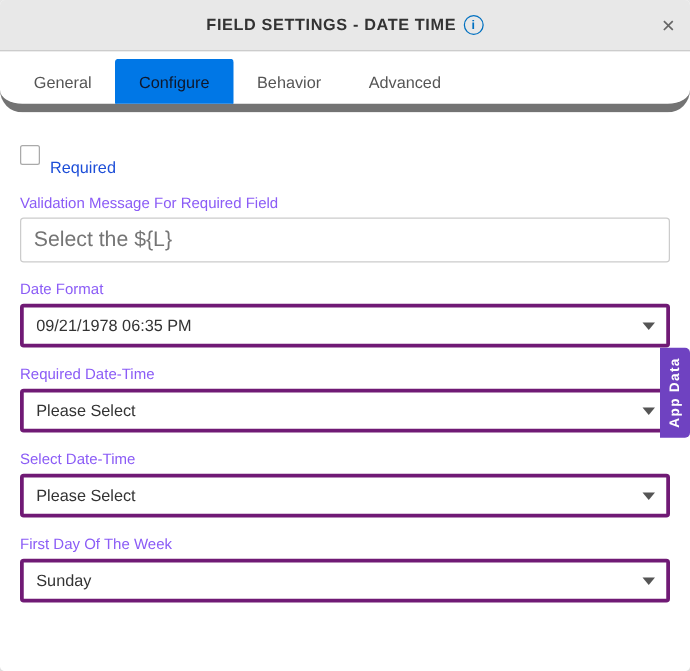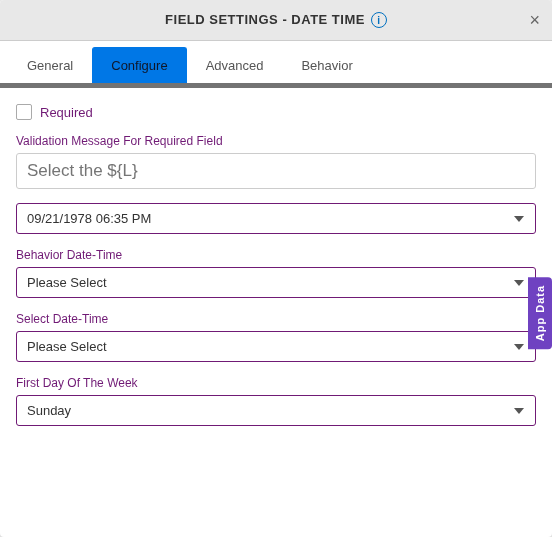--- a/index.html
+++ b/index.html
@@ -60,23 +60,24 @@
       transform: translateY(-50%);
       background: none;
       border: none;
       font-size: 18px;
       color: #666;
       cursor: pointer;
       line-height: 1;
     }
     .tabs {
       display: flex;
-      border-bottom: 5px solid #737373;
+      border-bottom: 7px solid #737373;
       background: #fff;
       padding: 0 8px;
+      border-radius: 18px;
     }
     .tab {
       padding: 10px 18px;
       font-size: 13px;
       cursor: pointer;
       border: 1px solid transparent;
       border-bottom: none;
       color: #555;
       background: none;
       margin-top: 6px;
@@ -102,45 +103,46 @@
     .required-checkbox {
       width: 16px;
       height: 16px;
       border: 1.5px solid #aaa;
       border-radius: 2px;
       cursor: pointer;
       flex-shrink: 0;
     }
     .required-label {
       font-size: 13px;
-      color: #701a75;
+      color: #1d4ed8;
+      margin-top: 20px;
     }
     .field-group {
       margin-bottom: 14px;
     }
     .field-label {
       font-size: 12px;
-      color: #701a75;
+      color: #8b5cf6;
       margin-bottom: 5px;
       font-weight: 500;
     }
     .field-input {
       width: 100%;
       padding: 7px 10px;
       border: 1px solid #ccc;
       border-radius: 3px;
       font-size: 17px;
       color: #555;
       background: #fff;
       outline: none;
     }
     .field-select {
       width: 100%;
       padding: 7px 32px 7px 10px;
-      border: 1px solid #701a75;
+      border: 3px solid #701a75;
       border-radius: 3px;
       font-size: 13px;
       color: #333;
       background: #fff;
       appearance: none;
       -webkit-appearance: none;
       cursor: pointer;
       outline: none;
     }
     .select-wrapper {
@@ -186,46 +188,47 @@
     <div class="modal-title">
       <span>FIELD SETTINGS - DATE TIME</span>
       <span class="info-icon">i</span>
     </div>
     <button class="close-btn">×</button>
   </div>
 
   <div class="tabs">
     <button class="tab">General</button>
     <button class="tab active">Configure</button>
+    <button class="tab">Behavior</button>
     <button class="tab">Advanced</button>
-    <button class="tab">Behavior</button>
   </div>
 
   <div class="modal-body">
 
     <div class="required-row">
       <div class="required-checkbox"></div>
       <span class="required-label">Required</span>
     </div>
 
     <div class="field-group">
       <div class="field-label">Validation Message For Required Field</div>
       <input class="field-input" type="text" placeholder="Select the ${L}" style="">
     </div>
 
     <div class="field-group">
+      <div class="field-label">Date Format</div>
       <div class="select-wrapper">
         <select class="field-select">
           <option value="09/21/1978 06:35 PM">09/21/1978 06:35 PM</option>
         </select>
       </div>
     </div>
 
     <div class="field-group">
-      <div class="field-label">Behavior Date-Time</div>
+      <div class="field-label">Required Date-Time</div>
       <div class="select-wrapper">
         <select class="field-select">
           <option>Please Select</option>
         </select>
       </div>
     </div>
 
     <div class="field-group">
       <div class="field-label">Select Date-Time</div>
       <div class="select-wrapper">

